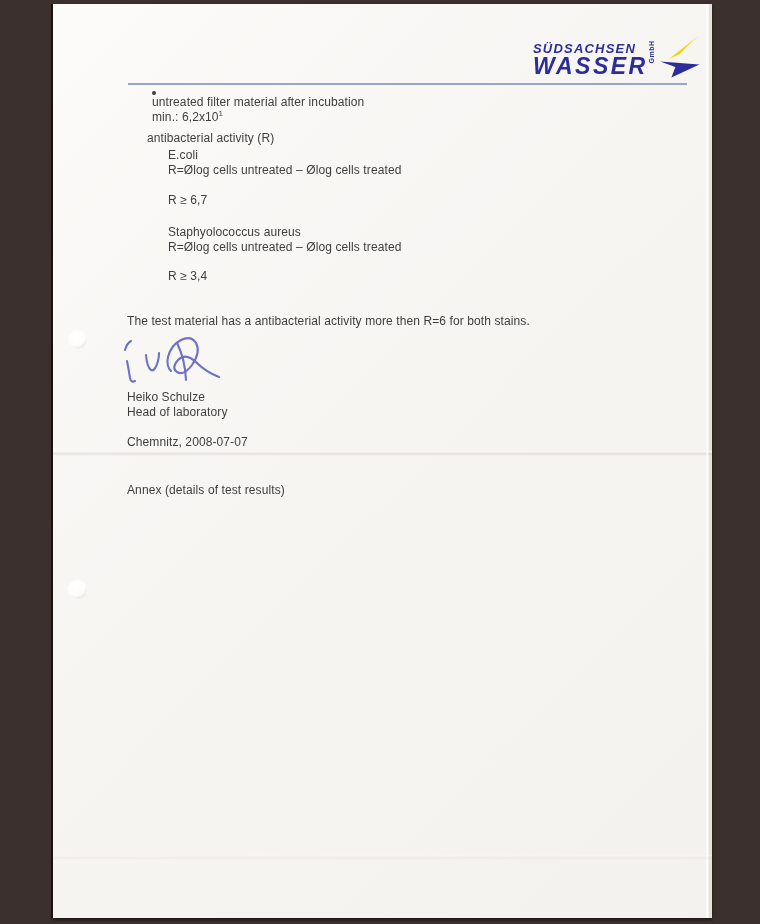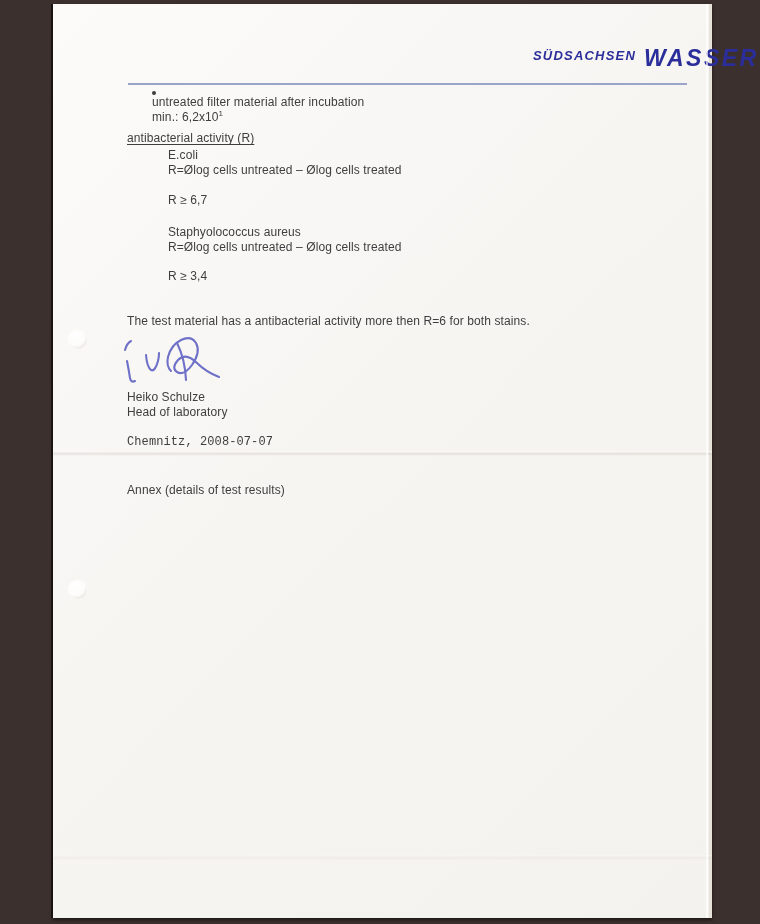--- a/index.html
+++ b/index.html
@@ -38,21 +38,21 @@
   }
   
   .header-rule{
     position:absolute;left:75px;top:79px;width:559px;height:2px;
     background:#9aa5c9;
   }
   .logo{
     position:absolute;left:480px;top:29px;
     display:flex;align-items:center;
   }
-  .logo-text{display:flex;flex-direction:row;align-items:flex-start;gap:8px;}
+  .logo-text{display:flex;flex-direction:column;align-items:flex-start;}
   .logo-line1{
     font-size:13px;font-weight:bold;font-style:italic;
     letter-spacing:1.2px;color:#2b2e9a;line-height:15px;white-space:nowrap;
   }
   .logo-line2{
     font-size:23px;font-weight:bold;font-style:italic;
     letter-spacing:2.5px;color:#2b2e9a;line-height:20px;white-space:nowrap;
   }
   .logo-gmbh{
     font-size:7px;font-weight:bold;color:#2b2e9a;
@@ -64,21 +64,21 @@
   
   .typed{
     position:absolute;color:#3e3e3e;font-size:12px;line-height:15px;
     letter-spacing:.1px;white-space:nowrap;flex-direction:column;
   }
   .bullet-row{display:flex;}
   .bullet-dot{
     width:4px;height:4px;border-radius:50%;background:#3e3e3e;
     margin:5px 12px 0 0;flex:0 0 auto;
   }
-  .section-heading{text-decoration:underline;text-underline-offset:2px;}
+  .section-heading{text-underline-offset:2px;margin-left:20px;}
   sup{font-size:8px;vertical-align:super;line-height:0;}
   .sig-svg{position:absolute;left:58px;top:329px;}
 </style>
 </head>
 <body>
 
 <div class="paper">
 
   <div class="logo">
     <div class="logo-text">
@@ -123,21 +123,21 @@
     <path d="M35,22 q1,12 5,15 q4,2 7,-9 q1,-4 1,-8"></path>
     <path d="M60,38 q-5,-5 -3,-14 q3,-12 13,-17 q10,-5 15,3 q5,9 -4,22 q-8,11 -15,7 q-6,-4 1,-12 q8,-8 19,3 q9,9 22,14"></path>
     <path d="M66,10 q8,16 9,37"></path>
   </svg>
 
   <div class="typed" style="left:74px;top:386px;">
     <div>Heiko Schulze</div>
     <div>Head of laboratory</div>
   </div>
 
-  <div class="typed" style="left:74px;top:431px;font-family:Liberation Mono, monospace;">Chemnitz, 2008-07-07</div>
+  <div class="typed" style="left:74px;top:431px;">Chemnitz, 2008-07-07</div>
 
   <div class="typed" style="left:74px;top:479px;">Annex (details of test results)</div>
 
   <div class="crease" style="top:447px;"></div>
   <div class="crease faint" style="top:851px;"></div>
   <div class="punch-hole" style="left:15px;top:326px;"></div>
   <div class="punch-hole" style="left:15px;top:576px;"></div>
 
 </div>
 

